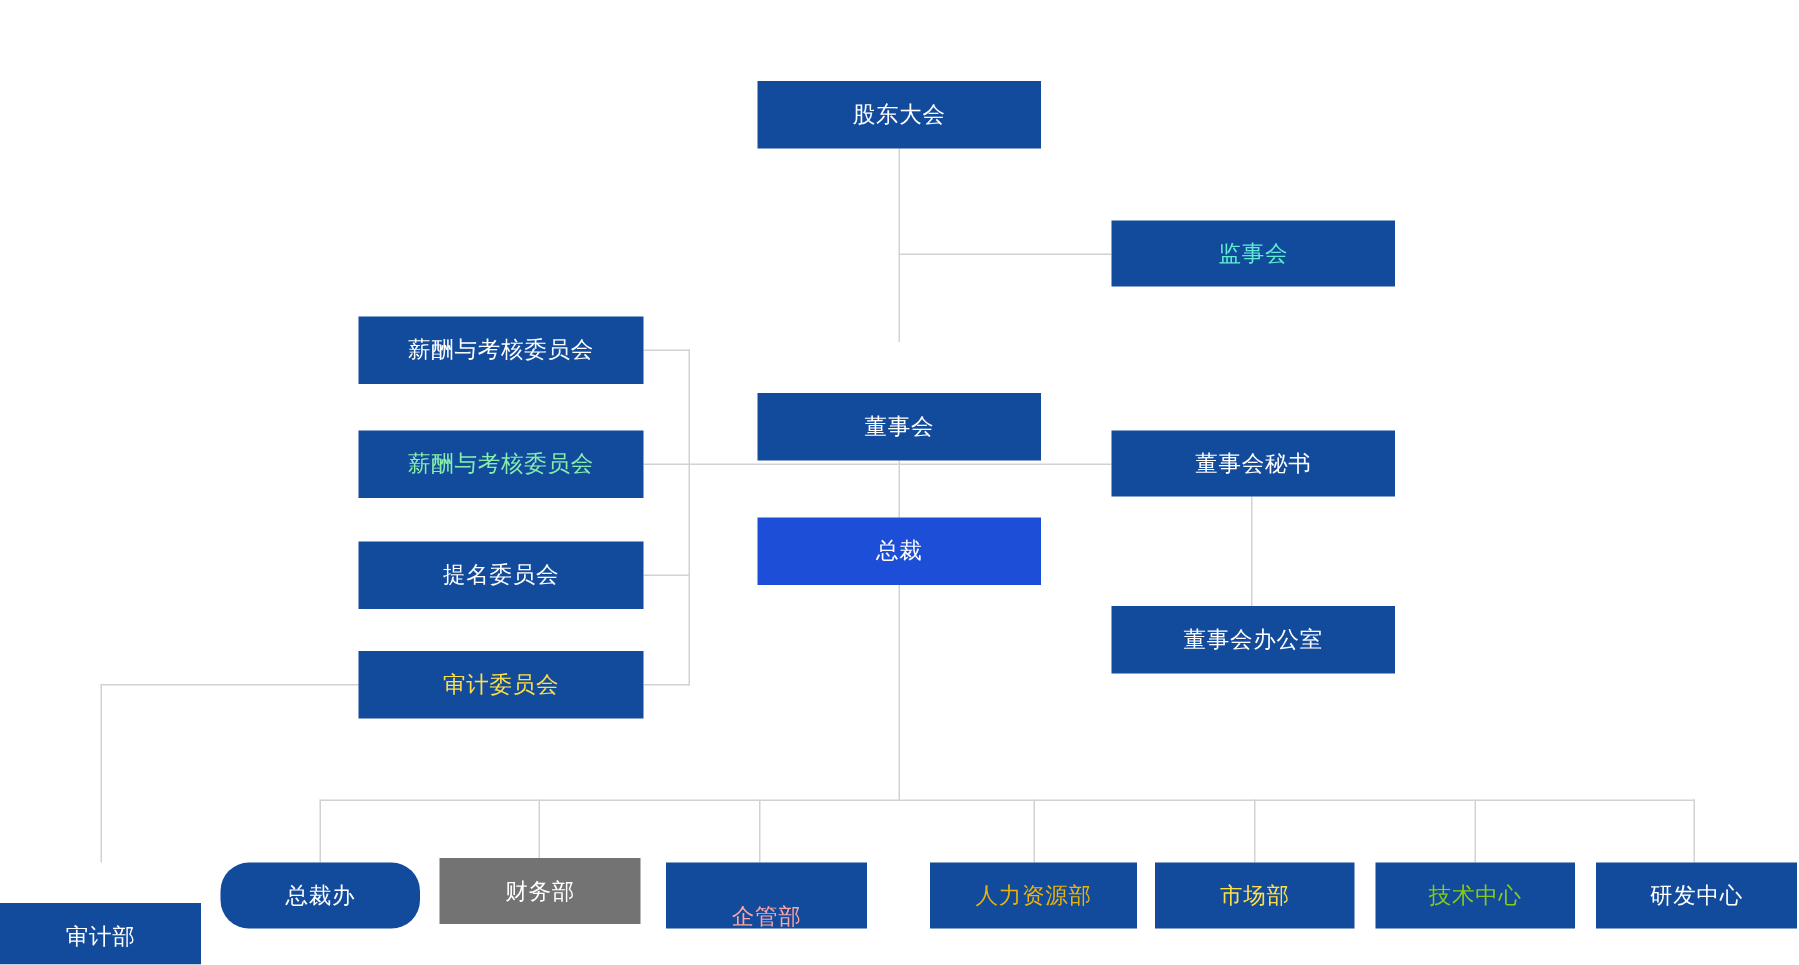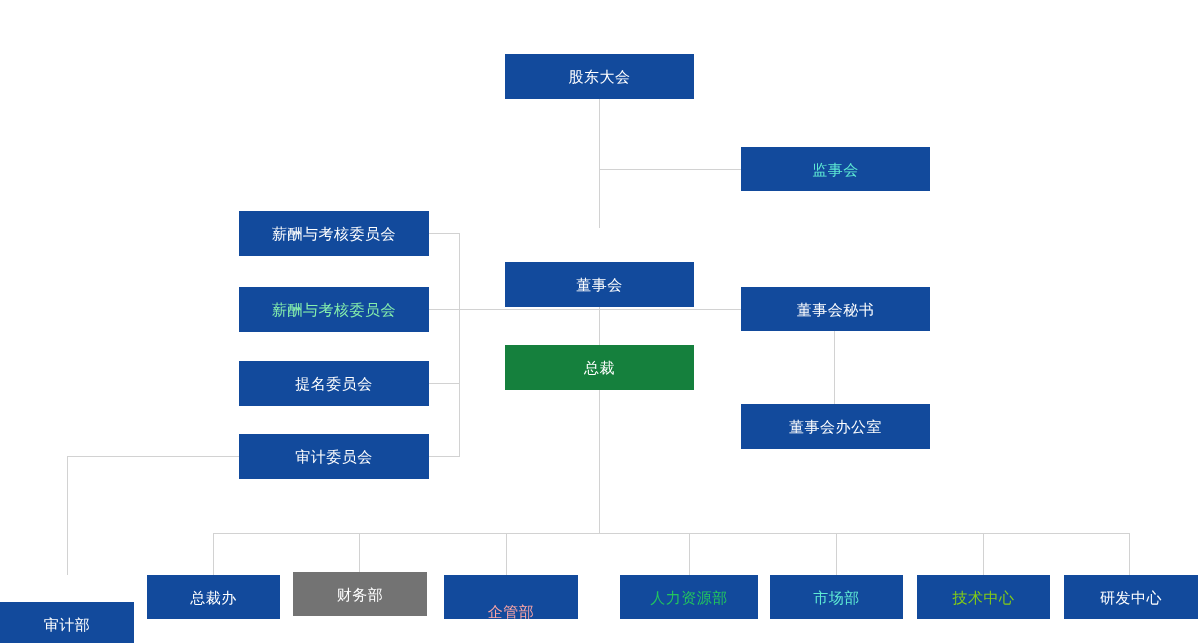--- a/index.html
+++ b/index.html
@@ -75,54 +75,54 @@
       </div>
       <div class="node" style="left: 741px; top: 147px; width: 189px; height: 44px; background: rgb(18, 74, 156); color: #5eead4;">
         <span class="node-label">监事会</span>
       </div>
       <div class="node" style="left: 505px; top: 228px; width: 189px; height: 45px; background: rgb(18, 74, 156); color: rgb(255, 255, 255); margin-top: 34px;">
         <span class="node-label">董事会</span>
       </div>
       <div class="node" style="left: 741px; top: 287px; width: 189px; height: 44px; background: rgb(18, 74, 156); color: rgb(255, 255, 255);">
         <span class="node-label">董事会秘书</span>
       </div>
-      <div class="node" style="left: 505px; top: 345px; width: 189px; height: 45px; background: #15803d; color: rgb(255, 255, 255);">
+      <div class="node" style="left: 505px; top: 345px; width: 189px; height: 45px; background: #1d4ed8; color: rgb(255, 255, 255);">
         <span class="node-label">总裁</span>
       </div>
       <div class="node" style="left: 741px; top: 404px; width: 189px; height: 45px; background: rgb(18, 74, 156); color: rgb(255, 255, 255);">
         <span class="node-label">董事会办公室</span>
       </div>
       <div class="node" style="left: 239px; top: 211px; width: 190px; height: 45px; background: rgb(18, 74, 156); color: rgb(255, 255, 255);">
         <span class="node-label">薪酬与考核委员会</span>
       </div>
       <div class="node" style="left: 239px; top: 287px; width: 190px; height: 45px; background: rgb(18, 74, 156); color: #86efac;">
         <span class="node-label">薪酬与考核委员会</span>
       </div>
       <div class="node" style="left: 239px; top: 361px; width: 190px; height: 45px; background: rgb(18, 74, 156); color: rgb(255, 255, 255);">
         <span class="node-label">提名委员会</span>
       </div>
-      <div class="node" style="left: 239px; top: 434px; width: 190px; height: 45px; background: rgb(18, 74, 156); color: #ffffff;">
+      <div class="node" style="left: 239px; top: 434px; width: 190px; height: 45px; background: rgb(18, 74, 156); color: #fde047;">
         <span class="node-label">审计委员会</span>
       </div>
       <div class="node" style="left: 0px; top: 602px; width: 134px; height: 44px; background: rgb(18, 74, 156); color: rgb(255, 255, 255);">
         <span class="node-label">审计部</span>
       </div>
-      <div class="node" style="left: 147px; top: 575px; width: 133px; height: 44px; background: rgb(18, 74, 156); color: rgb(255, 255, 255);">
+      <div class="node" style="left: 147px; top: 575px; width: 133px; height: 44px; background: rgb(18, 74, 156); color: rgb(255, 255, 255); border-radius: 19px;">
         <span class="node-label">总裁办</span>
       </div>
       <div class="node" style="left: 293px; top: 572px; width: 134px; height: 44px; background: #737373; color: rgb(255, 255, 255);">
         <span class="node-label">财务部</span>
       </div>
       <div class="node" style="left: 444px; top: 575px; width: 134px; height: 44px; background: rgb(18, 74, 156); color: #fca5a5; align-items: flex-end;">
         <span class="node-label">企管部</span>
       </div>
-      <div class="node" style="left: 620px; top: 575px; width: 138px; height: 44px; background: rgb(18, 74, 156); color: #22c55e;">
+      <div class="node" style="left: 620px; top: 575px; width: 138px; height: 44px; background: rgb(18, 74, 156); color: #eab308;">
         <span class="node-label">人力资源部</span>
       </div>
-      <div class="node" style="left: 770px; top: 575px; width: 133px; height: 44px; background: rgb(18, 74, 156); color: #5eead4;">
+      <div class="node" style="left: 770px; top: 575px; width: 133px; height: 44px; background: rgb(18, 74, 156); color: #fde047;">
         <span class="node-label">市场部</span>
       </div>
       <div class="node" style="left: 917px; top: 575px; width: 133px; height: 44px; background: rgb(18, 74, 156); color: #84cc16;">
         <span class="node-label">技术中心</span>
       </div>
       <div class="node" style="left: 1064px; top: 575px; width: 134px; height: 44px; background: rgb(18, 74, 156); color: rgb(255, 255, 255);">
         <span class="node-label">研发中心</span>
       </div>
     </div>
 </div>

